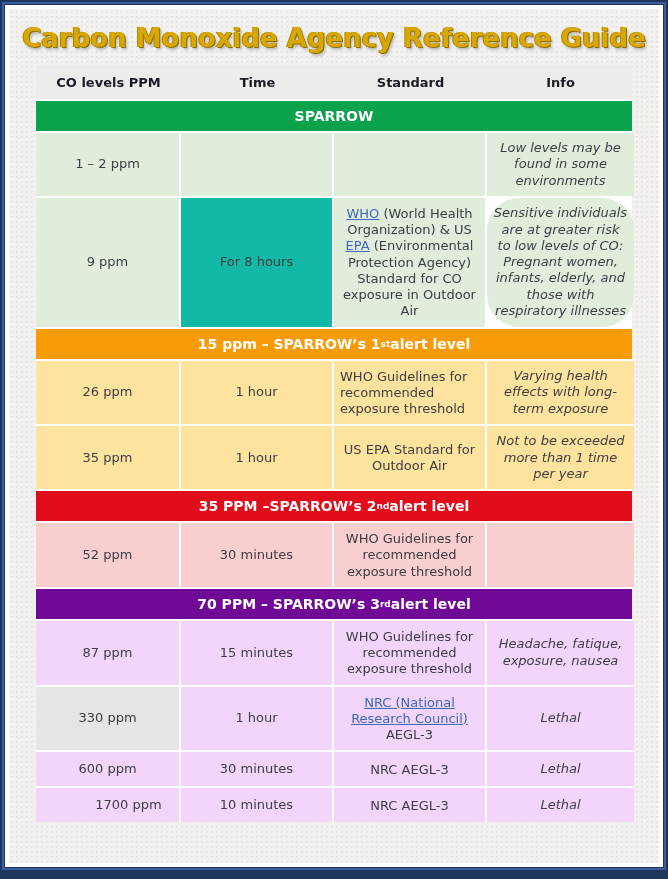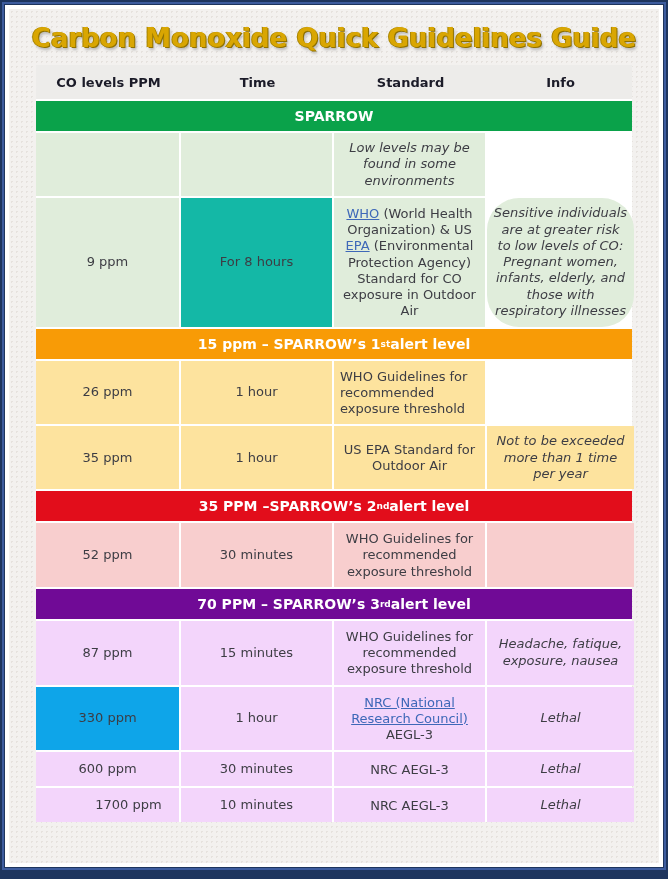--- a/index.html
+++ b/index.html
@@ -98,34 +98,35 @@
   .align-left { text-align: left !important; }
 </style>
 </head>
 <body>
 
 <div class="page">
   <div class="mid">
     <div class="inner">
       <div class="content">
 
-        <div class="title">Carbon Monoxide Quick Guidelines Guide</div>
+        <div class="title">Carbon Monoxide Agency Reference Guide</div>
 
         <div class="table-wrap">
           <div class="col-header-row">
             <div class="col-header">CO levels PPM</div>
             <div class="col-header">Time</div>
             <div class="col-header">Standard</div>
             <div class="col-header">Info</div>
           </div>
           <div id="table-body" style="display: flex; flex-direction: column; gap: 2px; justify-content: flex-end;">
               <div class="section-bar" style="background: rgb(10, 162, 74);">
                 <span>SPARROW</span>
               </div>
               <div class="row">
+                <div class="cell" style="background: rgb(224, 237, 219);">1 – 2 ppm</div>
                 <div class="cell" style="background: rgb(224, 237, 219);"></div>
                 <div class="cell standard-cell" style="background: rgb(224, 237, 219); display: block; padding-top: 8px;">
                   <div style="display: flex; flex-direction: column; justify-content: center; min-height: 100%;">
                     <div></div>
                   </div>
                 </div>
                 <div class="cell italic" style="background: rgb(224, 237, 219);">Low levels may be found in some environments</div>
               </div>
               <div class="row">
                 <div class="cell" style="background: rgb(224, 237, 219);">9 ppm</div>
@@ -143,20 +144,21 @@
                 <span> alert level</span>
               </div>
               <div class="row">
                 <div class="cell" style="background: rgb(253, 227, 158);">26 ppm</div>
                 <div class="cell" style="background: rgb(253, 227, 158);">1 hour</div>
                 <div class="cell standard-cell" style="background: rgb(253, 227, 158); display: block; padding-top: 8px;">
                   <div style="display: flex; flex-direction: column; justify-content: center; min-height: 100%;">
                     <div class="align-left"><span>WHO Guidelines for recommended exposure threshold</span></div>
                   </div>
                 </div>
+                <div class="cell italic" style="background: rgb(253, 227, 158);">Varying health effects with long-term exposure</div>
               </div>
               <div class="row">
                 <div class="cell" style="background: rgb(253, 227, 158);">35 ppm</div>
                 <div class="cell" style="background: rgb(253, 227, 158);">1 hour</div>
                 <div class="cell standard-cell" style="background: rgb(253, 227, 158); display: block; padding-top: 8px;">
                   <div style="display: flex; flex-direction: column; justify-content: center; min-height: 100%;">
                     <div><span>US EPA Standard for Outdoor Air</span></div>
                   </div>
                 </div>
                 <div class="cell italic" style="background: rgb(253, 227, 158);">Not to be exceeded more than 1 time per year</div>
@@ -185,21 +187,21 @@
                 <div class="cell" style="background: rgb(243, 213, 251);">87 ppm</div>
                 <div class="cell" style="background: rgb(243, 213, 251);">15 minutes</div>
                 <div class="cell standard-cell" style="background: rgb(243, 213, 251); display: block; padding-top: 8px;">
                   <div style="display: flex; flex-direction: column; justify-content: center; min-height: 100%;">
                     <div><span>WHO Guidelines for recommended exposure threshold</span></div>
                   </div>
                 </div>
                 <div class="cell italic" style="background: rgb(243, 213, 251);">Headache, fatique, exposure, nausea</div>
               </div>
               <div class="row">
-                <div class="cell" style="background: #0ea5e9;">330 ppm</div>
+                <div class="cell" style="background: #e5e5e5;">330 ppm</div>
                 <div class="cell" style="background: rgb(243, 213, 251);">1 hour</div>
                 <div class="cell standard-cell" style="background: rgb(243, 213, 251); display: block; padding-top: 8px;">
                   <div style="display: flex; flex-direction: column; justify-content: center; min-height: 100%;">
                     <div><a href="#" class="cell-link">NRC (National Research Council)</a><br><span>AEGL-3</span></div>
                   </div>
                 </div>
                 <div class="cell italic" style="background: rgb(243, 213, 251);">Lethal</div>
               </div>
               <div class="row">
                 <div class="cell" style="background: rgb(243, 213, 251);">600 ppm</div>

